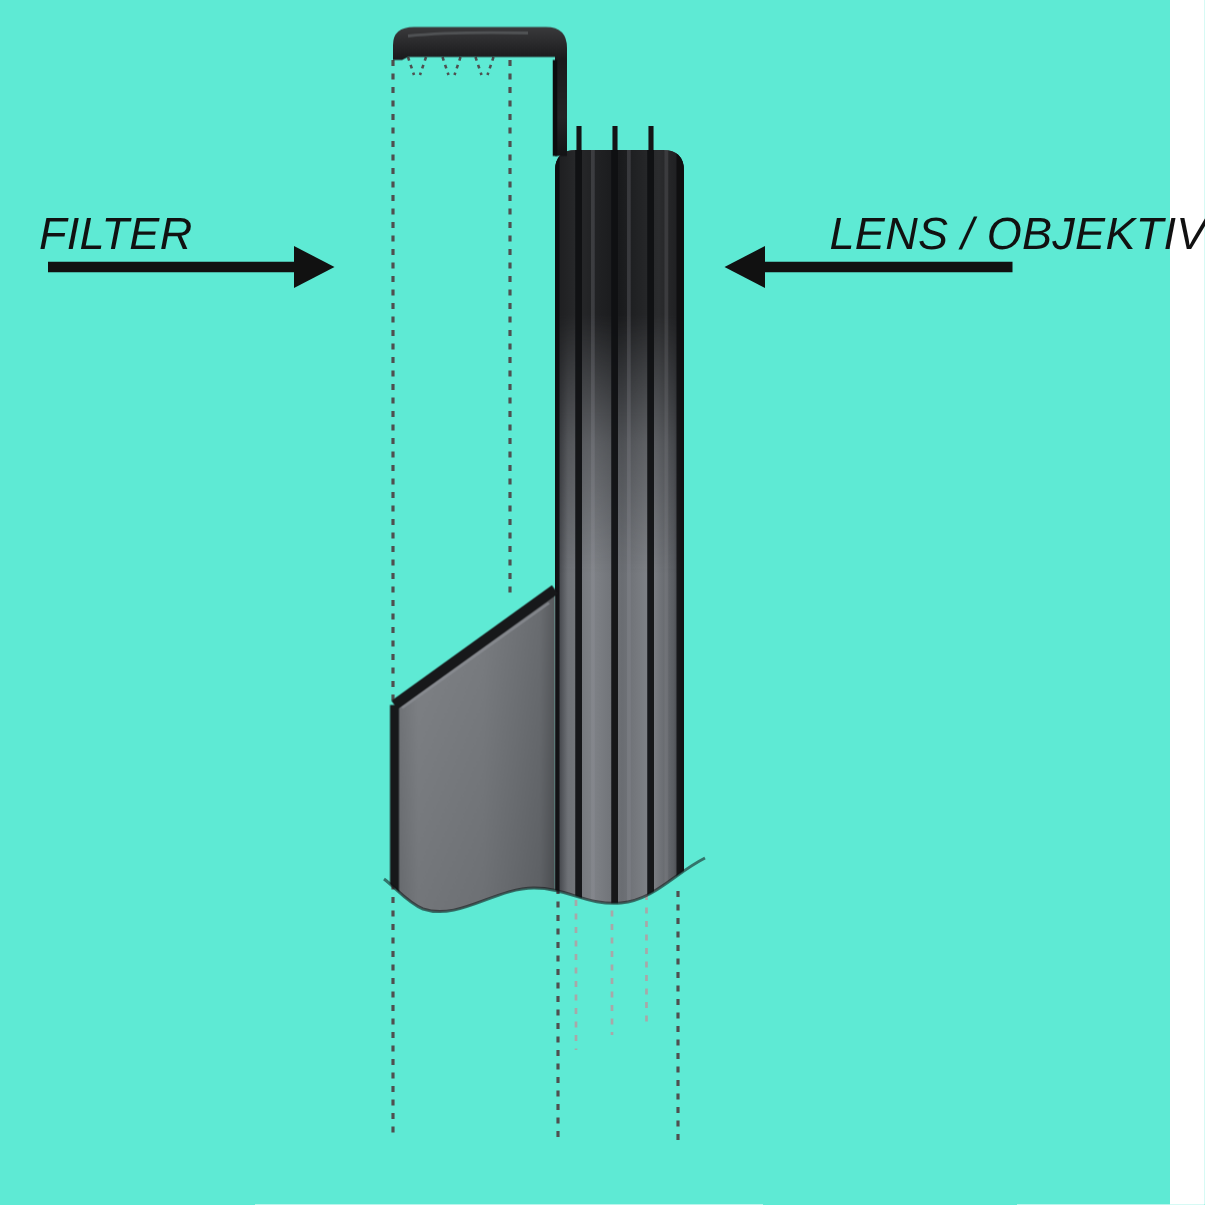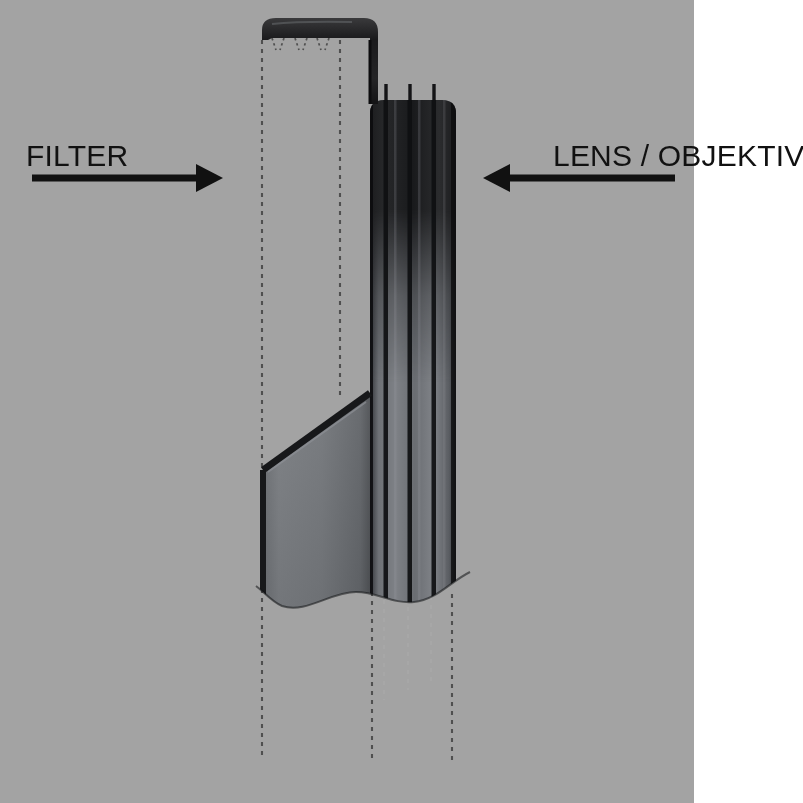--- a/index.html
+++ b/index.html
@@ -9,23 +9,24 @@
     background: #ffffff;
   }
   body {
     width: 803px;
     height: 803px;
     overflow: hidden;
     font-family: "Liberation Sans", sans-serif;
   }
   #stage {
     position: relative;
-    width: 694px;
+    width: 780px;
     height: 803px;
-    background: #a3a3a3;
+    background: #5eead4;
+    font-style: italic;
   }
   #diagram {
     position: absolute;
     left: 0;
     top: 0;
     width: 803px;
     height: 803px;
     display: block;
   }
   .label-text {

